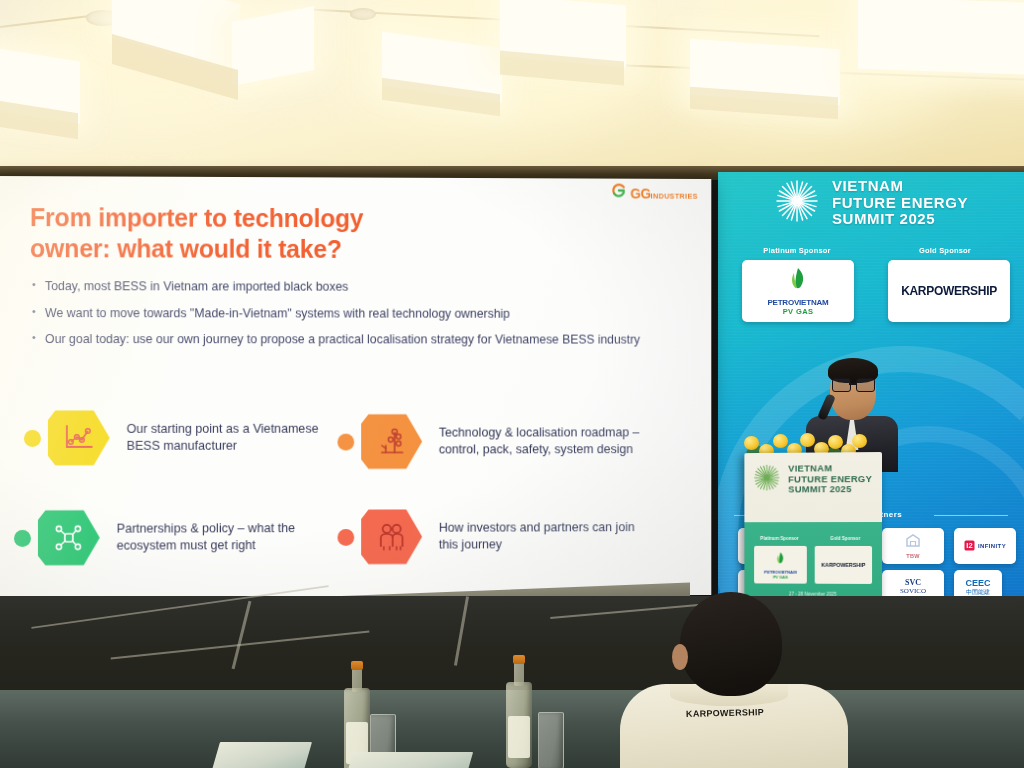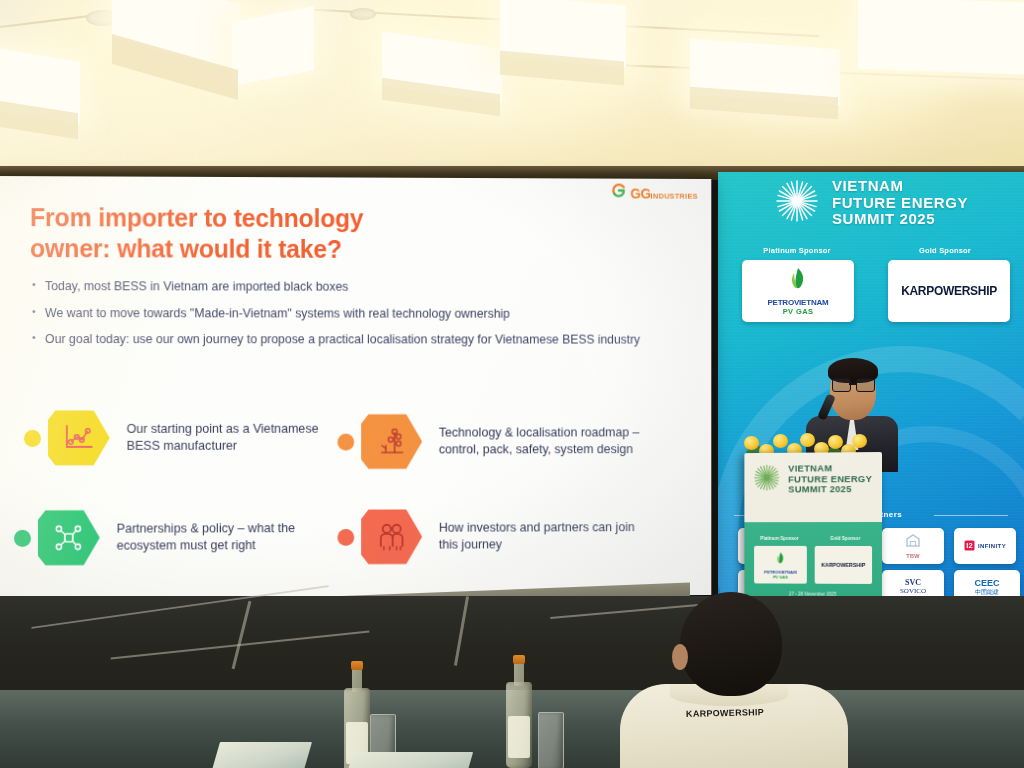--- a/index.html
+++ b/index.html
@@ -302,21 +302,21 @@
       </span>
     </div>
     <div class="card" style="left:164px;top:398px;width:62px;height:36px;">
       <span>
         <svg width="44" height="20" viewBox="0 0 44 20">
           <text x="22" y="9" font-size="8" font-family="Liberation Serif" fill="#1b3a86" text-anchor="middle" font-weight="bold">SVC</text>
           <text x="22" y="17" font-size="7" font-family="Liberation Serif" fill="#1b3a86" text-anchor="middle">SOVICO</text>
         </svg>
       </span>
     </div>
-    <div class="card" style="left:236px;top:398px;width:66px;height:36px;">
+    <div class="card" style="left:236px;top:398px;width:48px;height:36px;">
       <span>
         <svg width="40" height="20" viewBox="0 0 40 20">
           <text x="20" y="10" font-size="9" font-family="Liberation Sans" fill="#1068b8" text-anchor="middle" font-weight="bold">CEEC</text>
           <text x="20" y="18" font-size="6" font-family="Liberation Sans" fill="#1068b8" text-anchor="middle">中国能建</text>
         </svg>
       </span>
     </div>
 
   </div>
 

